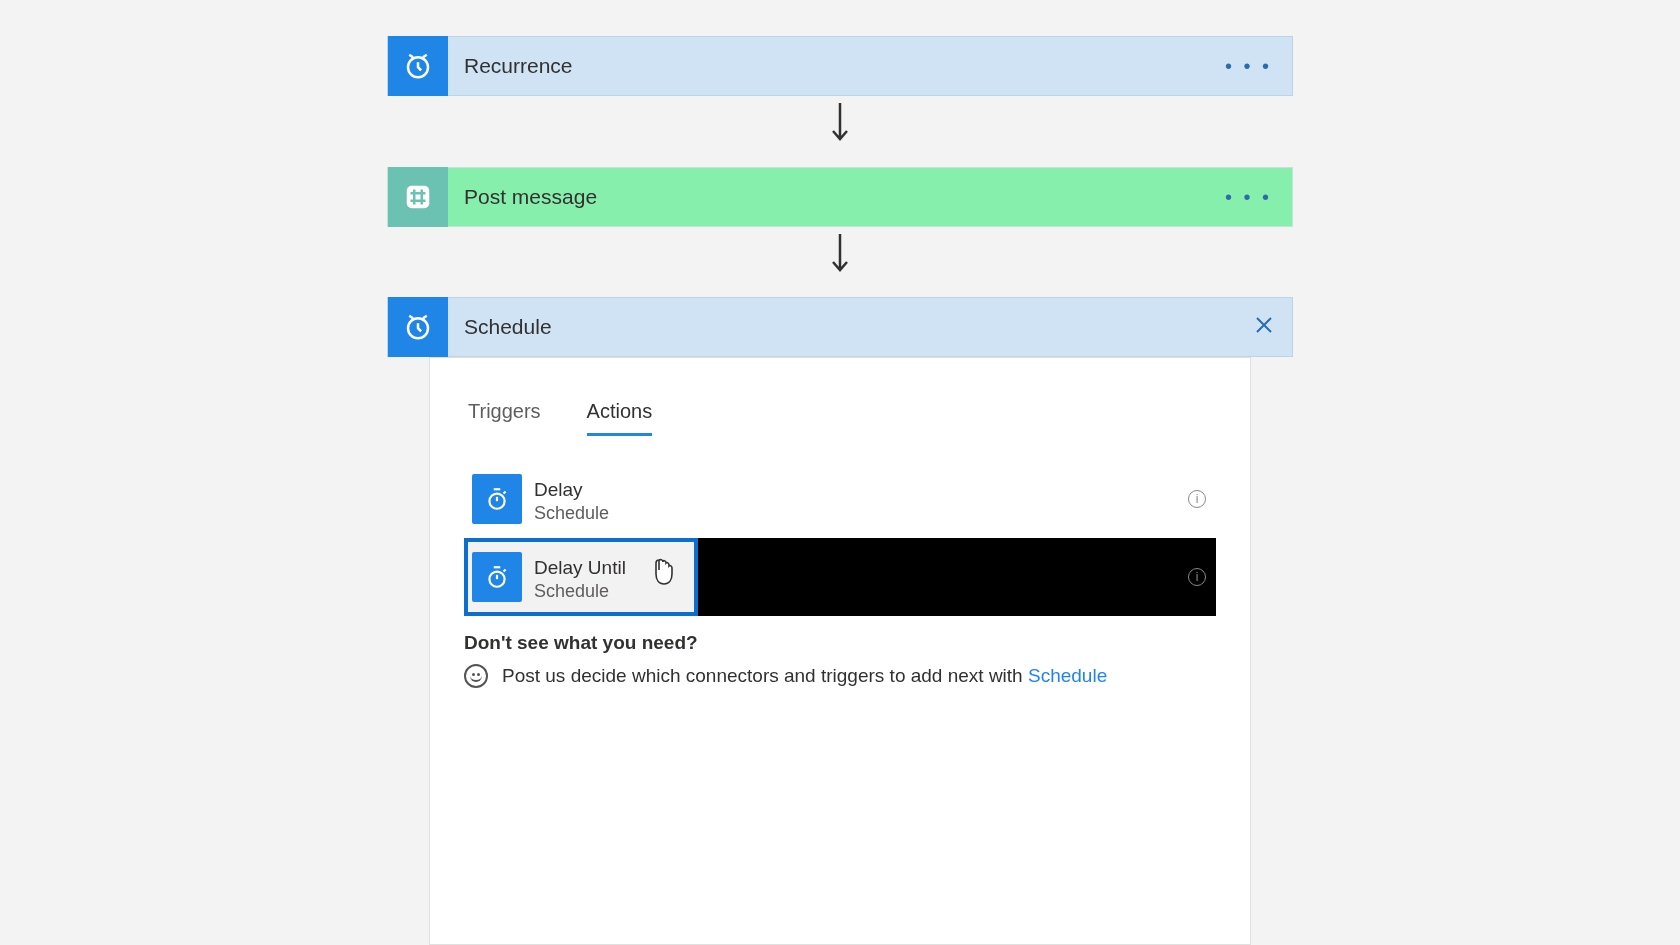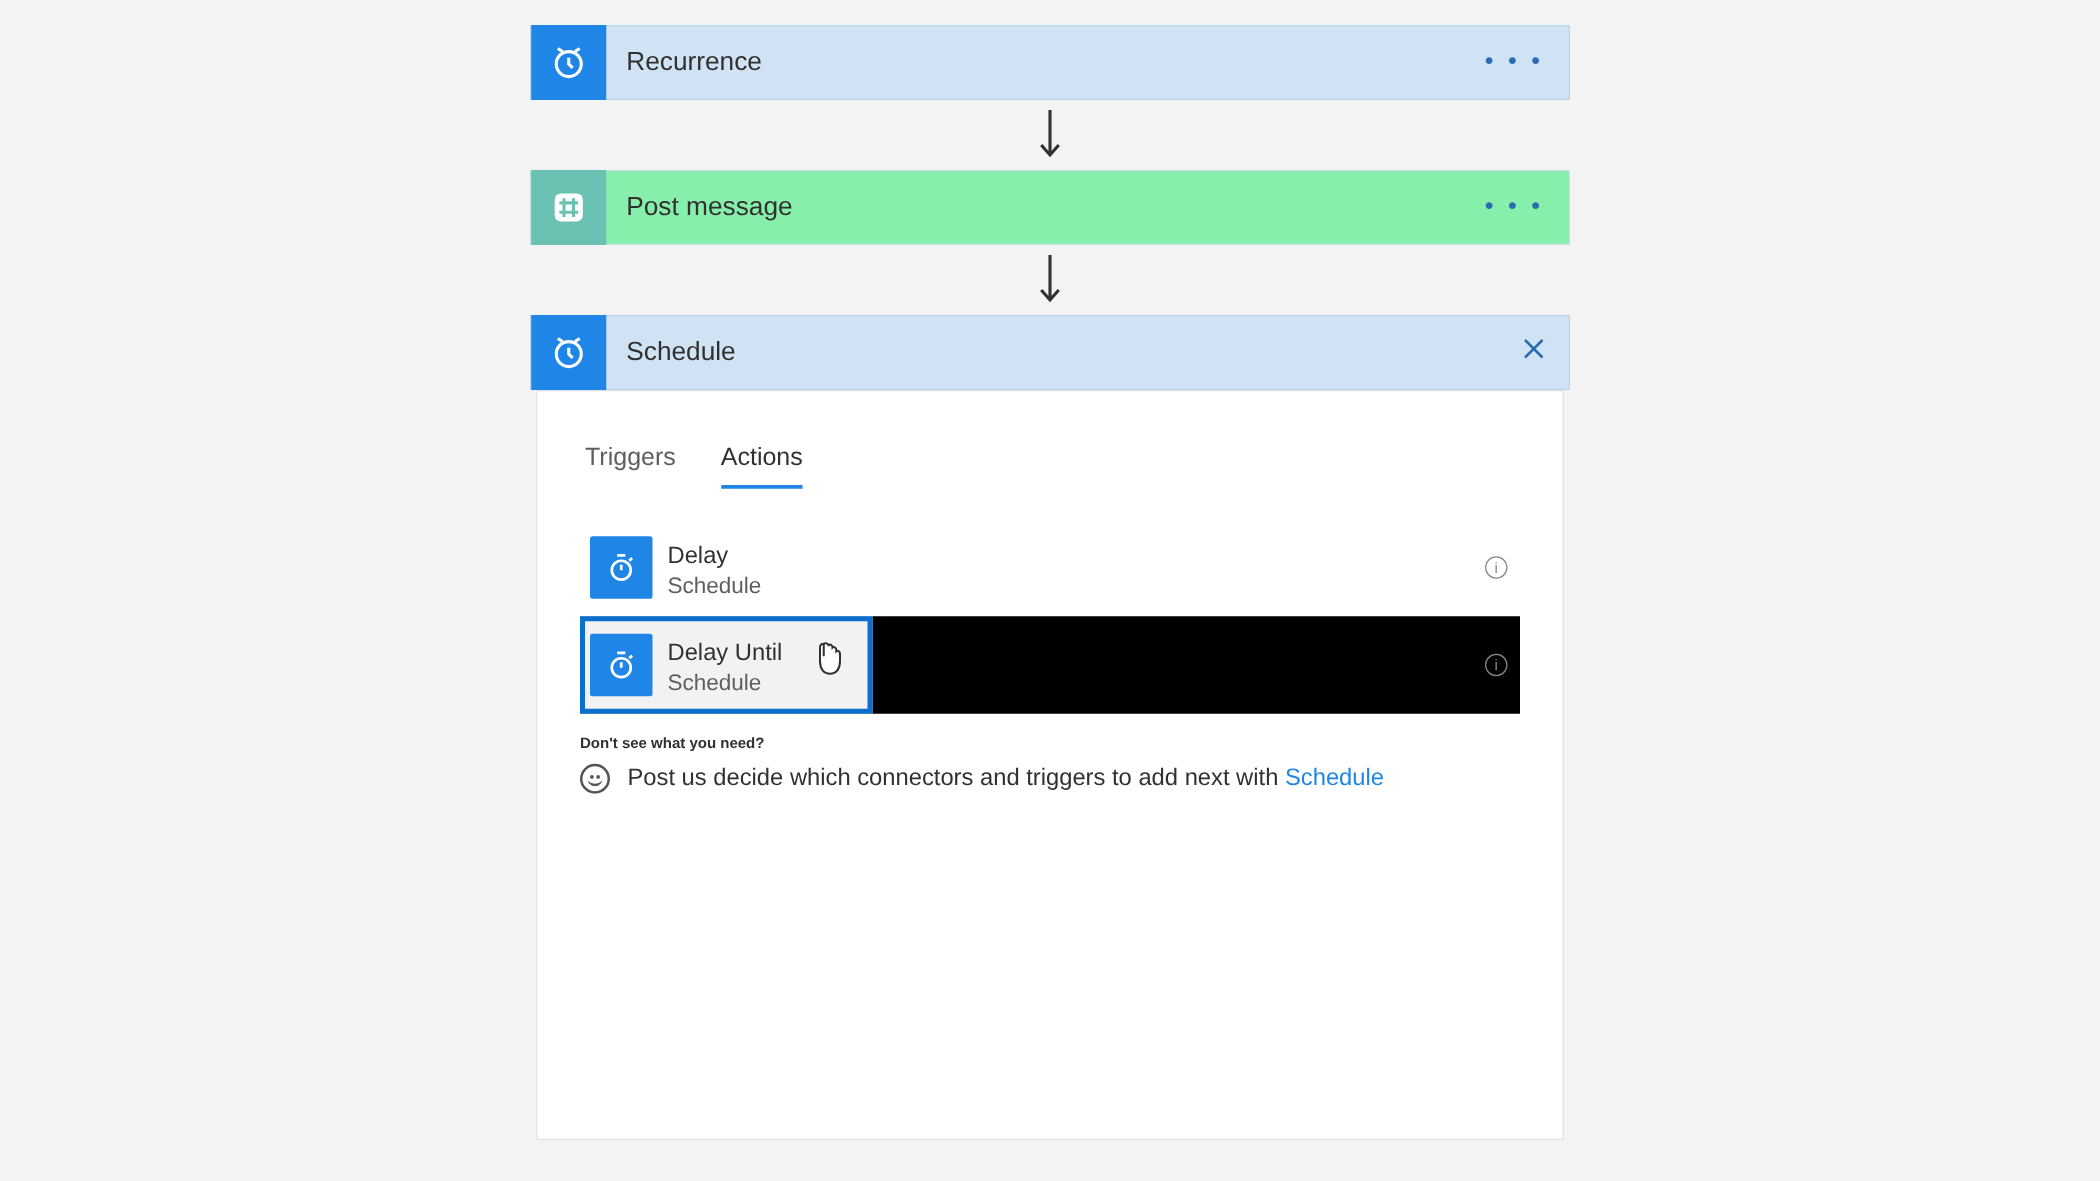--- a/index.html
+++ b/index.html
@@ -12,26 +12,27 @@
     }
     .canvas {
       width: 100%;
       height: 100%;
       display: flex;
       flex-direction: column;
       align-items: center;
       padding-top: 20px;
     }
     .step-card {
-      width: 832px;
+      width: 906px;
       height: 60px;
       border: 1px solid #bcd4e8;
       display: flex;
       align-items: center;
       position: relative;
+      margin-top: 16px;
     }
     .step-recurrence { background: #cfe3f5; }
     .step-post      { background: #86efac; border-color: #c3e2da; }
     .step-schedule  { background: #cfe3f5; }
 
     .step-icon {
       width: 60px; height: 60px;
       display: flex; align-items: center; justify-content: center;
       color: #fff;
       flex-shrink: 0;
@@ -60,21 +61,21 @@
     .search-box {
       height: 44px; border: 2px solid #2b6cb0; display: flex; align-items: center;
       padding: 0 10px;
     }
     .search-back { color: #2b6cb0; margin-right: 10px; cursor: pointer; }
     .search-input {
       flex: 1; border: none; outline: none; font-size: 19px; color: #555;
       background: transparent;
     }
     .search-input::placeholder { color: #777; }
-    .tabs { display: flex; gap: 36px; padding: 20px 18px 0 18px; }
+    .tabs { display: flex; gap: 46px; padding: 20px 18px 0 18px; }
     .tab {
       font-size: 20px; color: #605e5c; padding-bottom: 10px; cursor: pointer;
     }
     .tab.active { font-weight: 400; color: #323130; border-bottom: 3px solid #1f86e8; }
     .actions-list { margin-top: 24px; padding: 0 14px; }
     .action-item {
       display: flex; align-items: flex-end; padding: 10px 4px; cursor: pointer; position: relative;
       border: 4px solid transparent;
     }
     .action-item.highlight { border: 4px solid #0a6fce; background: #f2f2f2; width: 234px; }
@@ -86,21 +87,21 @@
     .ai-text { margin-left: 12px; }
     .ai-title { font-size: 19px; color: #323130; }
     .ai-sub   { font-size: 18px; color: #605e5c; margin-top: 2px; }
     .ai-info {
       position: absolute; right: 10px; top: 50%; transform: translateY(-50%);
       width: 18px; height: 18px; border: 1.5px solid #888; border-radius: 50%;
       display: flex; align-items: center; justify-content: center;
       font-size: 12px; color: #888;
     }
     .help-block { margin-top: 16px; padding: 0 14px; }
-    .help-title { font-size: 12px; font-weight: 600; color: #323130; margin-bottom: 10px; }
+    .help-title { font-size: 19px; font-weight: 600; color: #323130; margin-bottom: 10px; }
     .help-line { display: flex; align-items: center; gap: 14px; font-size: 19px; color: #323130; }
     .help-link { color: #1f86e8; cursor: pointer; }
     .smiley {
       width: 24px; height: 24px; border: 2px solid #555; border-radius: 50%;
       position: relative; flex-shrink: 0;
     }
     .smiley::before, .smiley::after {
       content: ""; position: absolute; width: 3px; height: 3px; background: #555; border-radius: 50%;
       top: 7px;
     }

